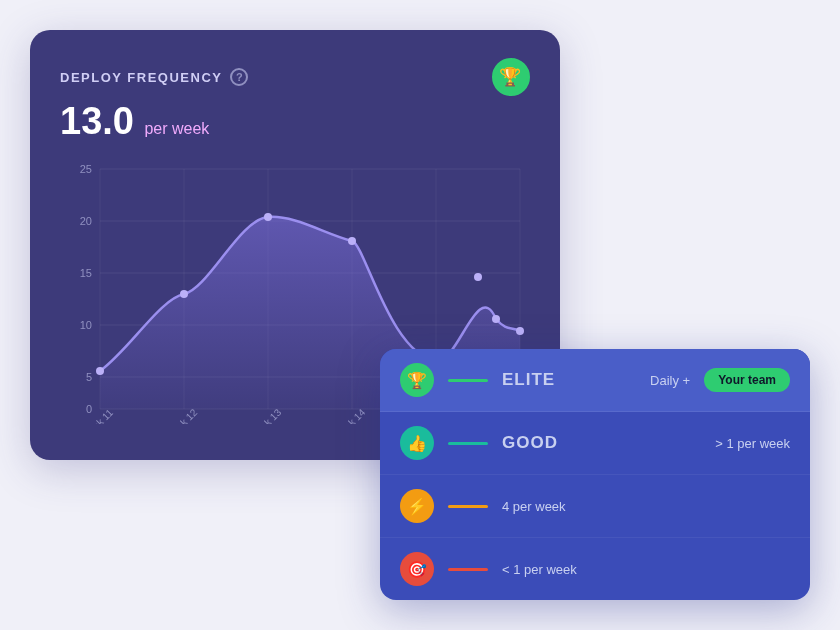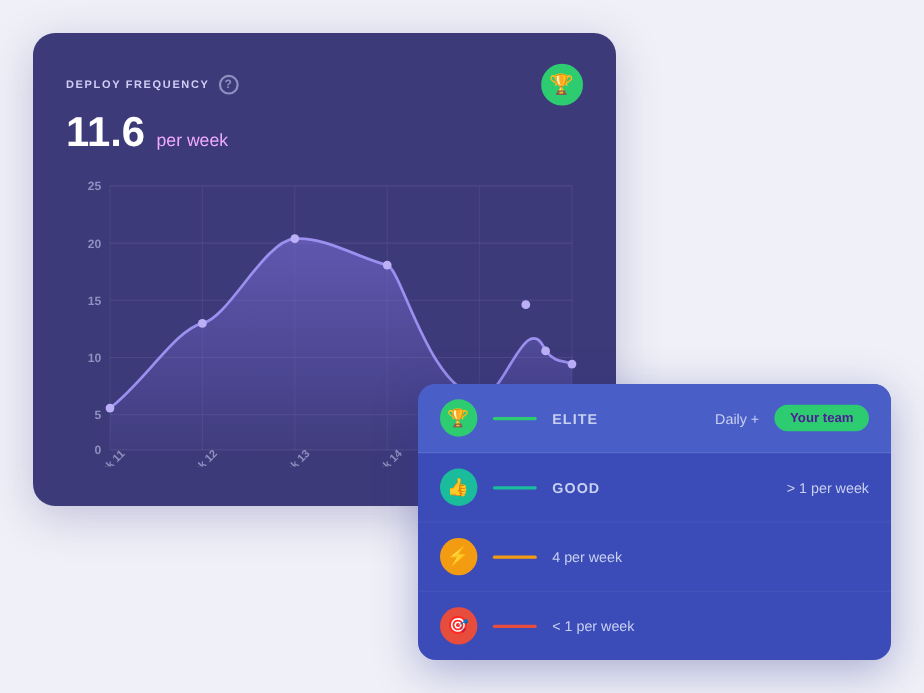--- a/index.html
+++ b/index.html
@@ -37,21 +37,21 @@
       justify-content: space-between;
       margin-bottom: 6px;
     }
     .card-title-row {
       display: flex;
       align-items: center;
       gap: 8px;
     }
     .card-title {
       color: #d0cef5;
-      font-size: 10px;
+      font-size: 13px;
       font-weight: 700;
       letter-spacing: 1.5px;
       text-transform: uppercase;
     }
     .help-icon {
       width: 18px;
       height: 18px;
       border: 2px solid #9090c0;
       border-radius: 50%;
       display: flex;
@@ -86,21 +86,20 @@
       font-weight: 400;
       margin-left: 6px;
     }
 
     
     .chart-area {
       margin-top: 14px;
       position: relative;
       width: 100%;
       height: 270px;
-      font-weight: bold;
     }
     .chart-svg {
       width: 100%;
       height: 100%;
     }
 
     
     .legend-card {
       position: absolute;
       bottom: 0;
@@ -150,34 +149,34 @@
       border-radius: 2px;
     }
     .line-elite { background: #2ecc71; }
     .line-good  { background: #1abc9c; }
     .line-fair  { background: #f39c12; }
     .line-focus { background: #e74c3c; }
 
     .legend-label {
       flex: 1;
       color: #c8d0f0;
-      font-size: 13px;
+      font-size: 17px;
       font-weight: 700;
       letter-spacing: 1px;
       text-transform: uppercase;
     }
     .legend-value {
       color: #c8d0f0;
       font-size: 13px;
       font-weight: 500;
       text-align: center;
     }
     .your-team-badge {
       background: #2ecc71;
-      color: #4c1d95;
+      color: #0f172a;
       font-size: 12px;
       font-weight: 700;
       padding: 5px 14px;
       border-radius: 20px;
       white-space: nowrap;
     }
   </style>
 </head>
 <body>
 
@@ -190,21 +189,21 @@
         <div class="help-icon">
           <span>?</span>
         </div>
       </div>
       <div class="trophy-badge">
         <span>🏆</span>
       </div>
     </div>
 
     <div>
-      <span class="metric-value">11.6</span>
+      <span class="metric-value">13.0</span>
       <span class="metric-unit">per week</span>
     </div>
 
     <div class="chart-area">
       <svg class="chart-svg" viewBox="0 0 470 260" xmlns="http://www.w3.org/2000/svg">
 
         <line x1="40" y1="10" x2="460" y2="10" stroke="rgba(255,255,255,0.08)" stroke-width="1"></line>
         <line x1="40" y1="62" x2="460" y2="62" stroke="rgba(255,255,255,0.08)" stroke-width="1"></line>
         <line x1="40" y1="114" x2="460" y2="114" stroke="rgba(255,255,255,0.08)" stroke-width="1"></line>
         <line x1="40" y1="166" x2="460" y2="166" stroke="rgba(255,255,255,0.08)" stroke-width="1"></line>

